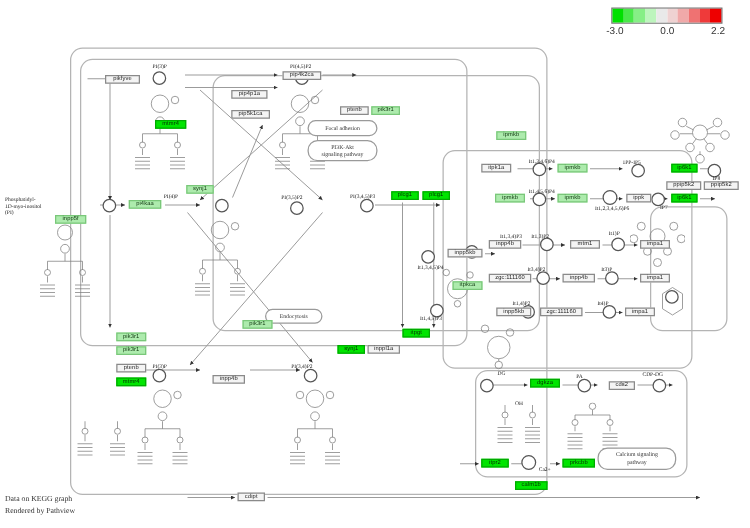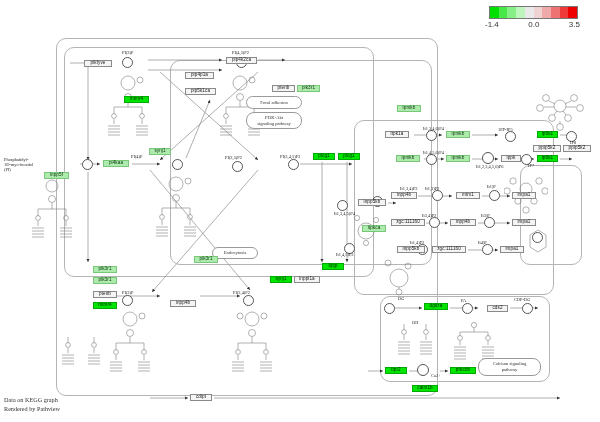--- a/index.html
+++ b/index.html
@@ -65,23 +65,23 @@
       <i style="background:#86ef86"></i>
         <i style="background:#bdf5bd"></i>
       <i style="background:#e9e9e9"></i>
         <i style="background:#efd2d2"></i>
       <i style="background:#f0a9a9"></i>
         <i style="background:#ef7272"></i>
       <i style="background:#ef3a3a"></i>
         <i style="background:#ee0000"></i>
     </div>
     <div class="legend-nums" style="margin-top:1px;margin-left:-4px;">
-      <span>-1.4</span>
+      <span>-3.0</span>
       <span>0.0</span>
-      <span>3.5</span>
+      <span>2.2</span>
     </div>
   </div>
 
   <div class="abs container" style="left:56px;top:38px;width:382px;height:358px;"></div>
   <div class="abs container" style="left:64px;top:47px;width:310px;height:230px;"></div>
   <div class="abs container" style="left:170px;top:60px;width:262px;height:205px;"></div>
   <div class="abs container" style="left:354px;top:120px;width:200px;height:175px;"></div>
   <div class="abs container" style="left:380px;top:296px;width:170px;height:86px;"></div>
   <div class="abs container" style="left:520px;top:165px;width:62px;height:100px;"></div>
 

